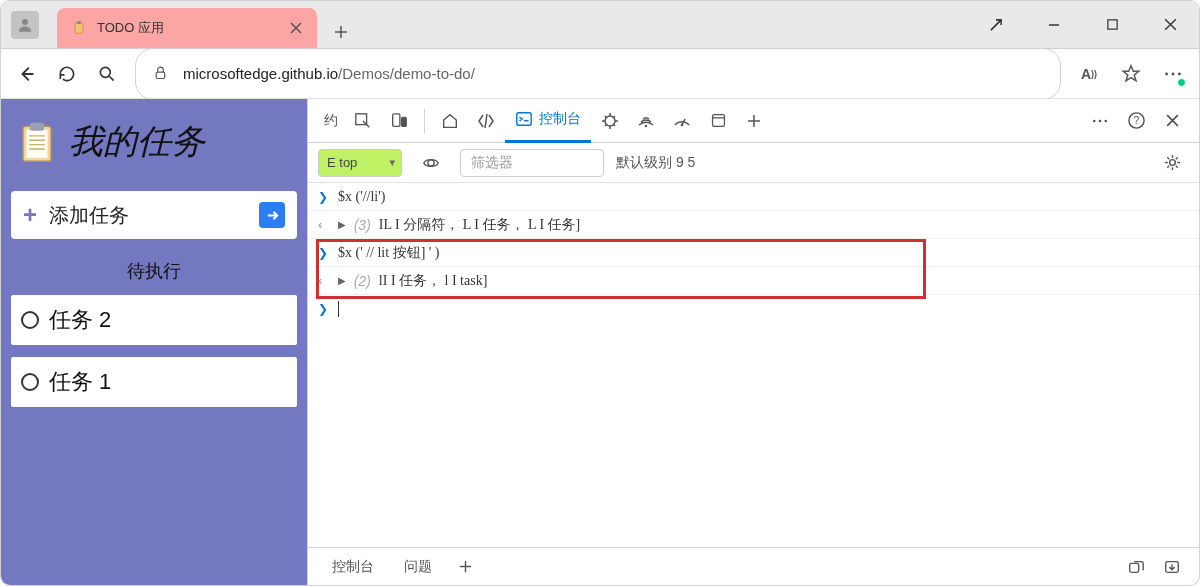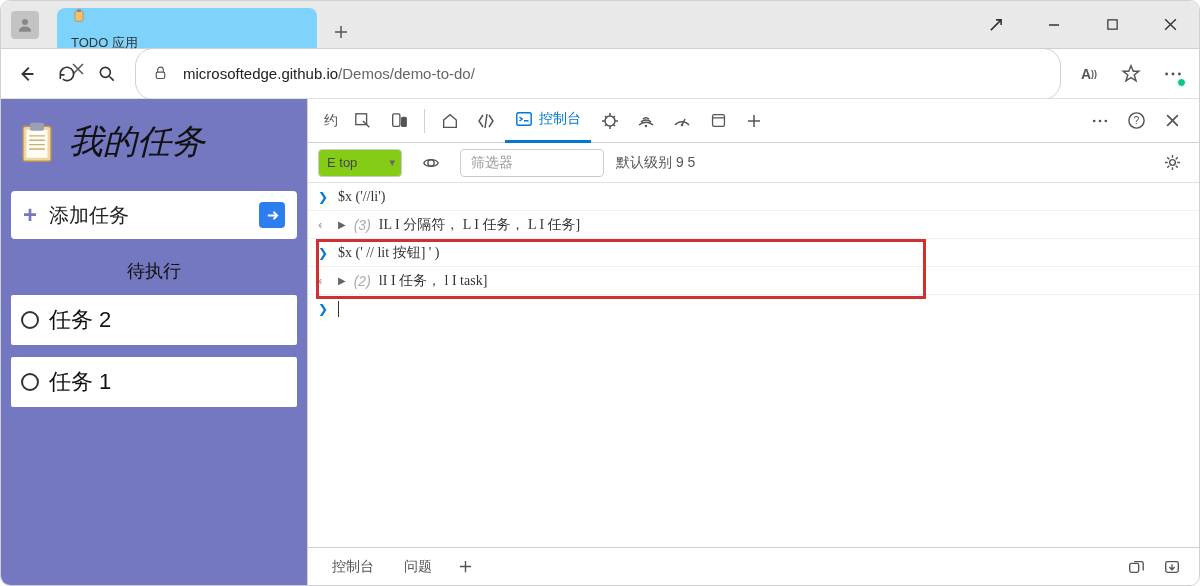--- a/index.html
+++ b/index.html
@@ -3,21 +3,21 @@
   <meta charset="utf-8">
   <style>
     * { margin: 0; padding: 0; box-sizing: border-box; font-family: "Segoe UI", "Microsoft YaHei", sans-serif; }
     body { width: 1200px; height: 586px; background: #fff; overflow: hidden; border: 1px solid #d0d0d0; border-radius: 10px; }
     
     
     .window-titlebar { height: 48px; display: flex; align-items: center; background: #e9e9e9; border-bottom: 1px solid #d0d0d0; }
     .profile-circle { width: 28px; height: 28px; margin-left: 10px; background: #c3c3c3; border-radius: 4px; display: flex; align-items: center; justify-content: center; }
     .profile-circle svg { width: 18px; height: 18px; fill: #888; }
     .tab-strip { display: flex; align-items: flex-end; height: 100%; margin-left: 18px; flex: 1; }
-    .browser-tab { height: 40px; background: #7dd3fc; border-radius: 8px 8px 0 0; display: flex; padding: 0 14px; gap: 10px; min-width: 260px; margin-bottom: 0; flex-direction: column; }
+    .browser-tab { height: 40px; background: #fca5a5; border-radius: 8px 8px 0 0; display: flex; align-items: center; padding: 0 14px; gap: 10px; min-width: 260px; margin-bottom: 0; }
     .tab-icon { width: 16px; height: 16px; display:flex; align-items:center; justify-content:center; }
     .tab-title { font-size: 13px; color: #333; flex: 1; }
     .tab-close { width: 14px; height: 14px; color: #555; cursor: pointer; }
     .new-tab-btn { width: 32px; height: 32px; display: flex; align-items: center; justify-content: center; margin-left: 8px; color: #555; }
     .win-controls { display: flex; height: 100%; margin-left: auto; }
     .win-btn { width: 58px; height: 100%; display: flex; align-items: center; justify-content: center; color: #333; }
     
     
     .address-row { height: 50px; display: flex; align-items: center; padding: 0 14px; gap: 16px; border-bottom: 1px solid #e0e0e0; background: #fff; }
     .nav-btn { width: 24px; height: 24px; display: flex; align-items: center; justify-content: center; color: #333; }
@@ -48,21 +48,21 @@
     
     .devtools-pane { flex: 1; display: flex; flex-direction: column; border-left: 1px solid #d0d0d0; background: #fff; }
     .dt-toolbar { height: 44px; display: flex; align-items: center; padding: 0 10px; gap: 2px; border-bottom: 1px solid #d0d0d0; }
     .dt-tool { width: 34px; height: 34px; display: flex; align-items: center; justify-content: center; color: #555; }
     .dt-divider { width: 1px; height: 24px; background: #d0d0d0; margin: 0 6px; }
     .dt-tab { display: flex; align-items: center; gap: 6px; padding: 0 10px; height: 44px; color: #444; font-size: 14px; }
     .dt-tab.active { color: #0078d4; border-bottom: 3px solid #0078d4; }
     .dt-toolbar .spacer { flex: 1; }
     
     .dt-filter-row { height: 40px; display: flex; align-items: center; padding: 0 10px; gap: 12px; border-bottom: 1px solid #e0e0e0; font-size: 14px; color: #555; }
-    .ctx-select { height: 28px; border: 1px solid #ccc; border-radius: 4px; padding: 0 22px 0 8px; background: #84cc16; font-size: 13px; color: #444; position: relative; display: flex; align-items: center; }
+    .ctx-select { height: 28px; border: 1px solid #ccc; border-radius: 4px; padding: 0 22px 0 8px; background: #bef264; font-size: 13px; color: #444; position: relative; display: flex; align-items: center; }
     .ctx-select::after { content: "▾"; position: absolute; right: 6px; color: #666; font-size: 11px; }
     .filter-input { height: 28px; border: 1px solid #ccc; border-radius: 4px; padding: 0 10px; font-size: 14px; color: #666; width: 144px; display:flex; align-items:center; }
     .dt-filter-row .spacer { flex: 1; }
     
     .console-body { flex: 1; position: relative; font-family: Consolas, monospace; font-size: 14px; color: #333; overflow: hidden; }
     .con-line { display: flex; align-items: center; height: 28px; padding: 0 10px; gap: 8px; border-bottom: 1px solid #f0f0f0; }
     .con-caret { color: #888; width: 12px; font-size: 12px; }
     .con-caret.blue { color: #0078d4; }
     .con-caret.back { color: #999; letter-spacing: -3px; }
     .con-arrow { color: #666; font-size: 10px; }

